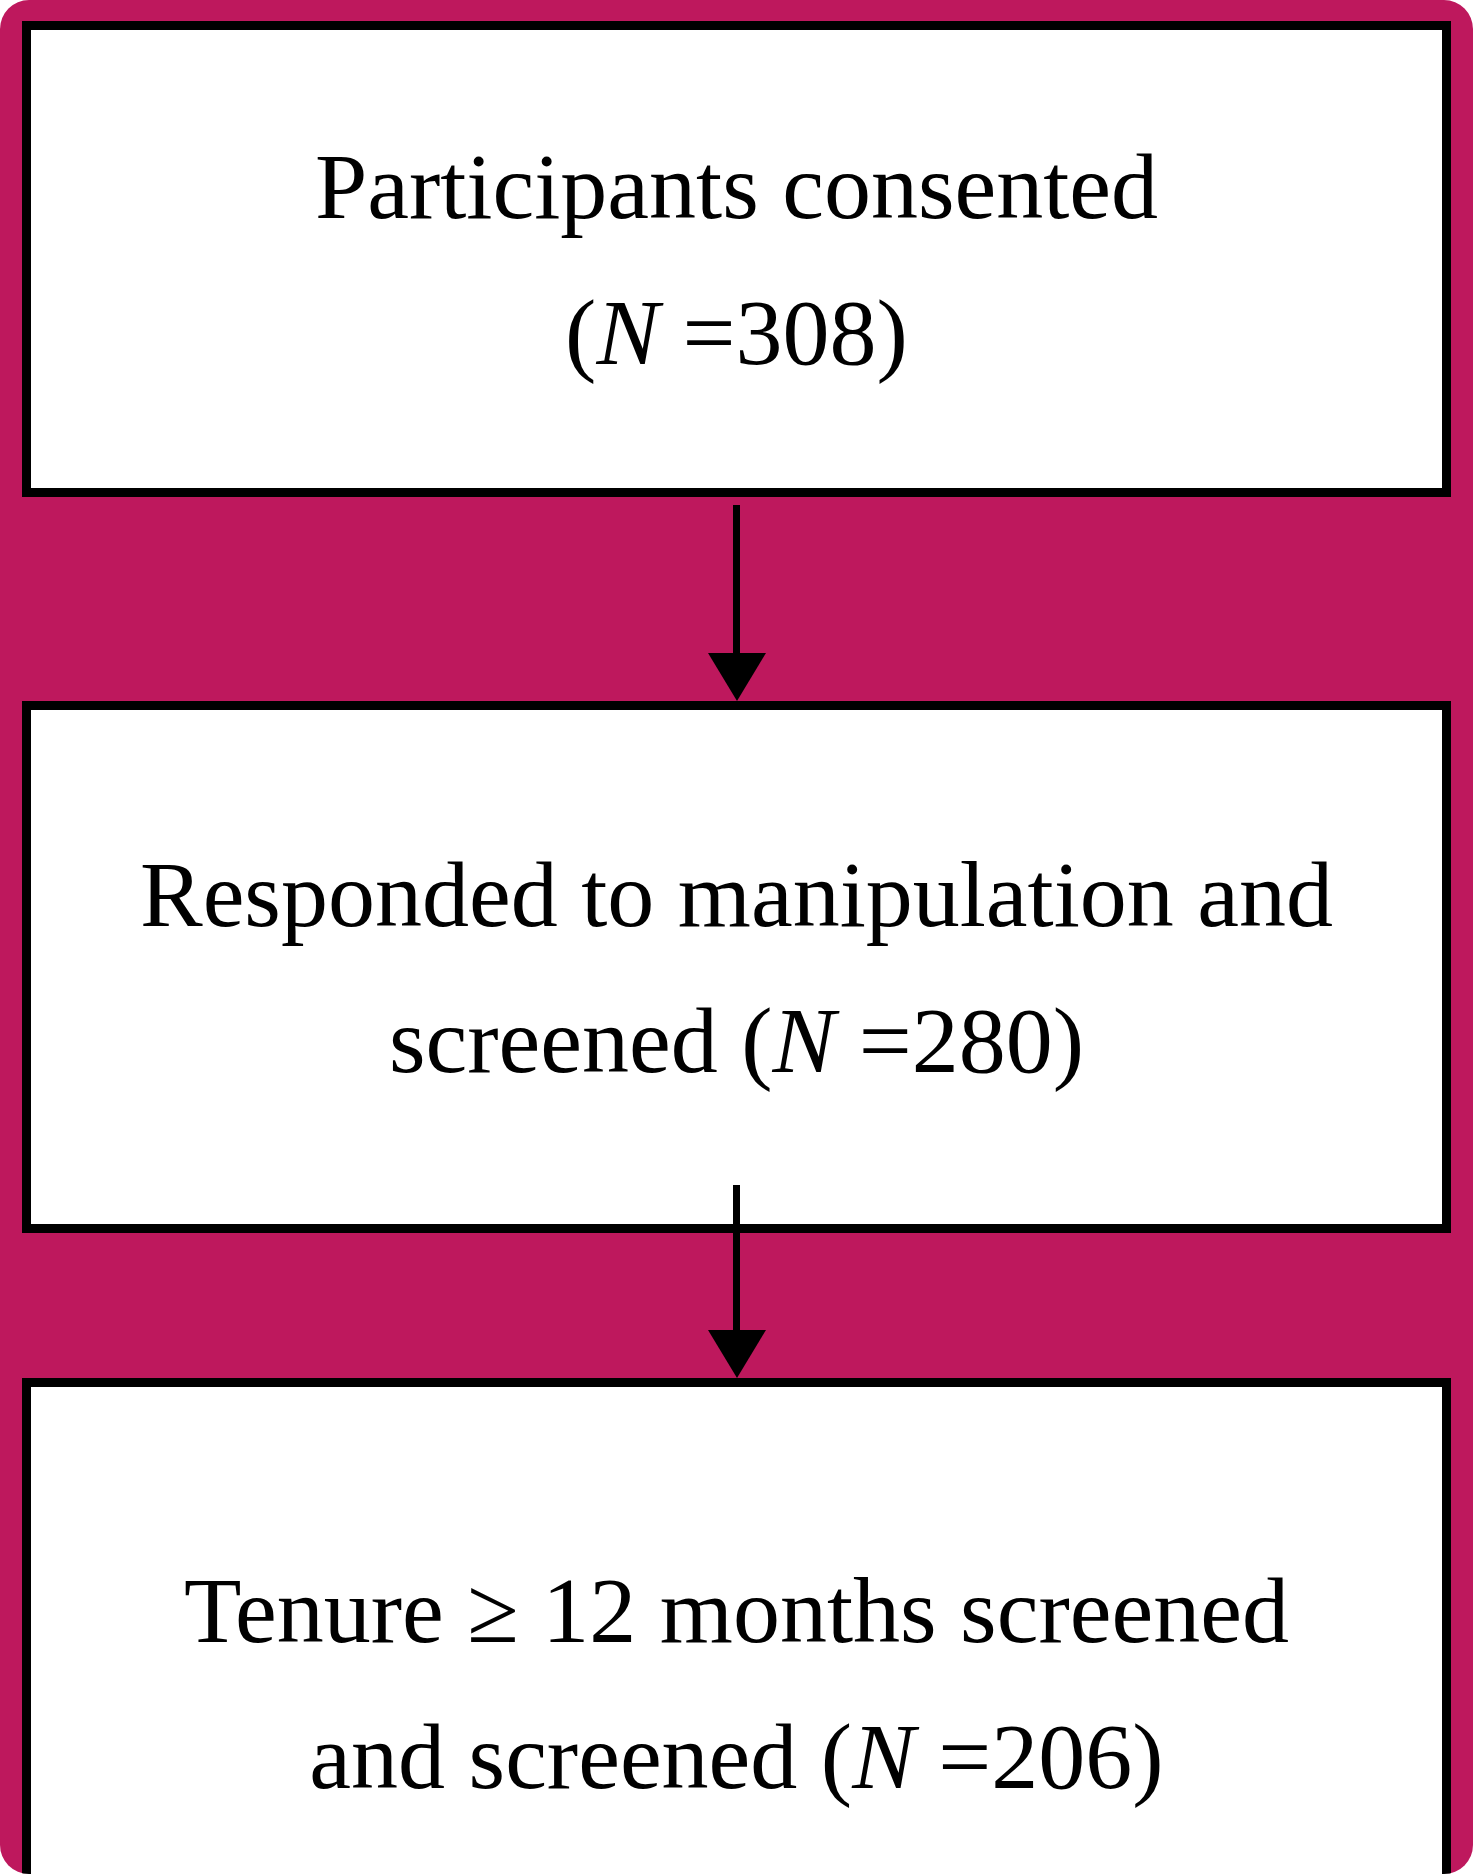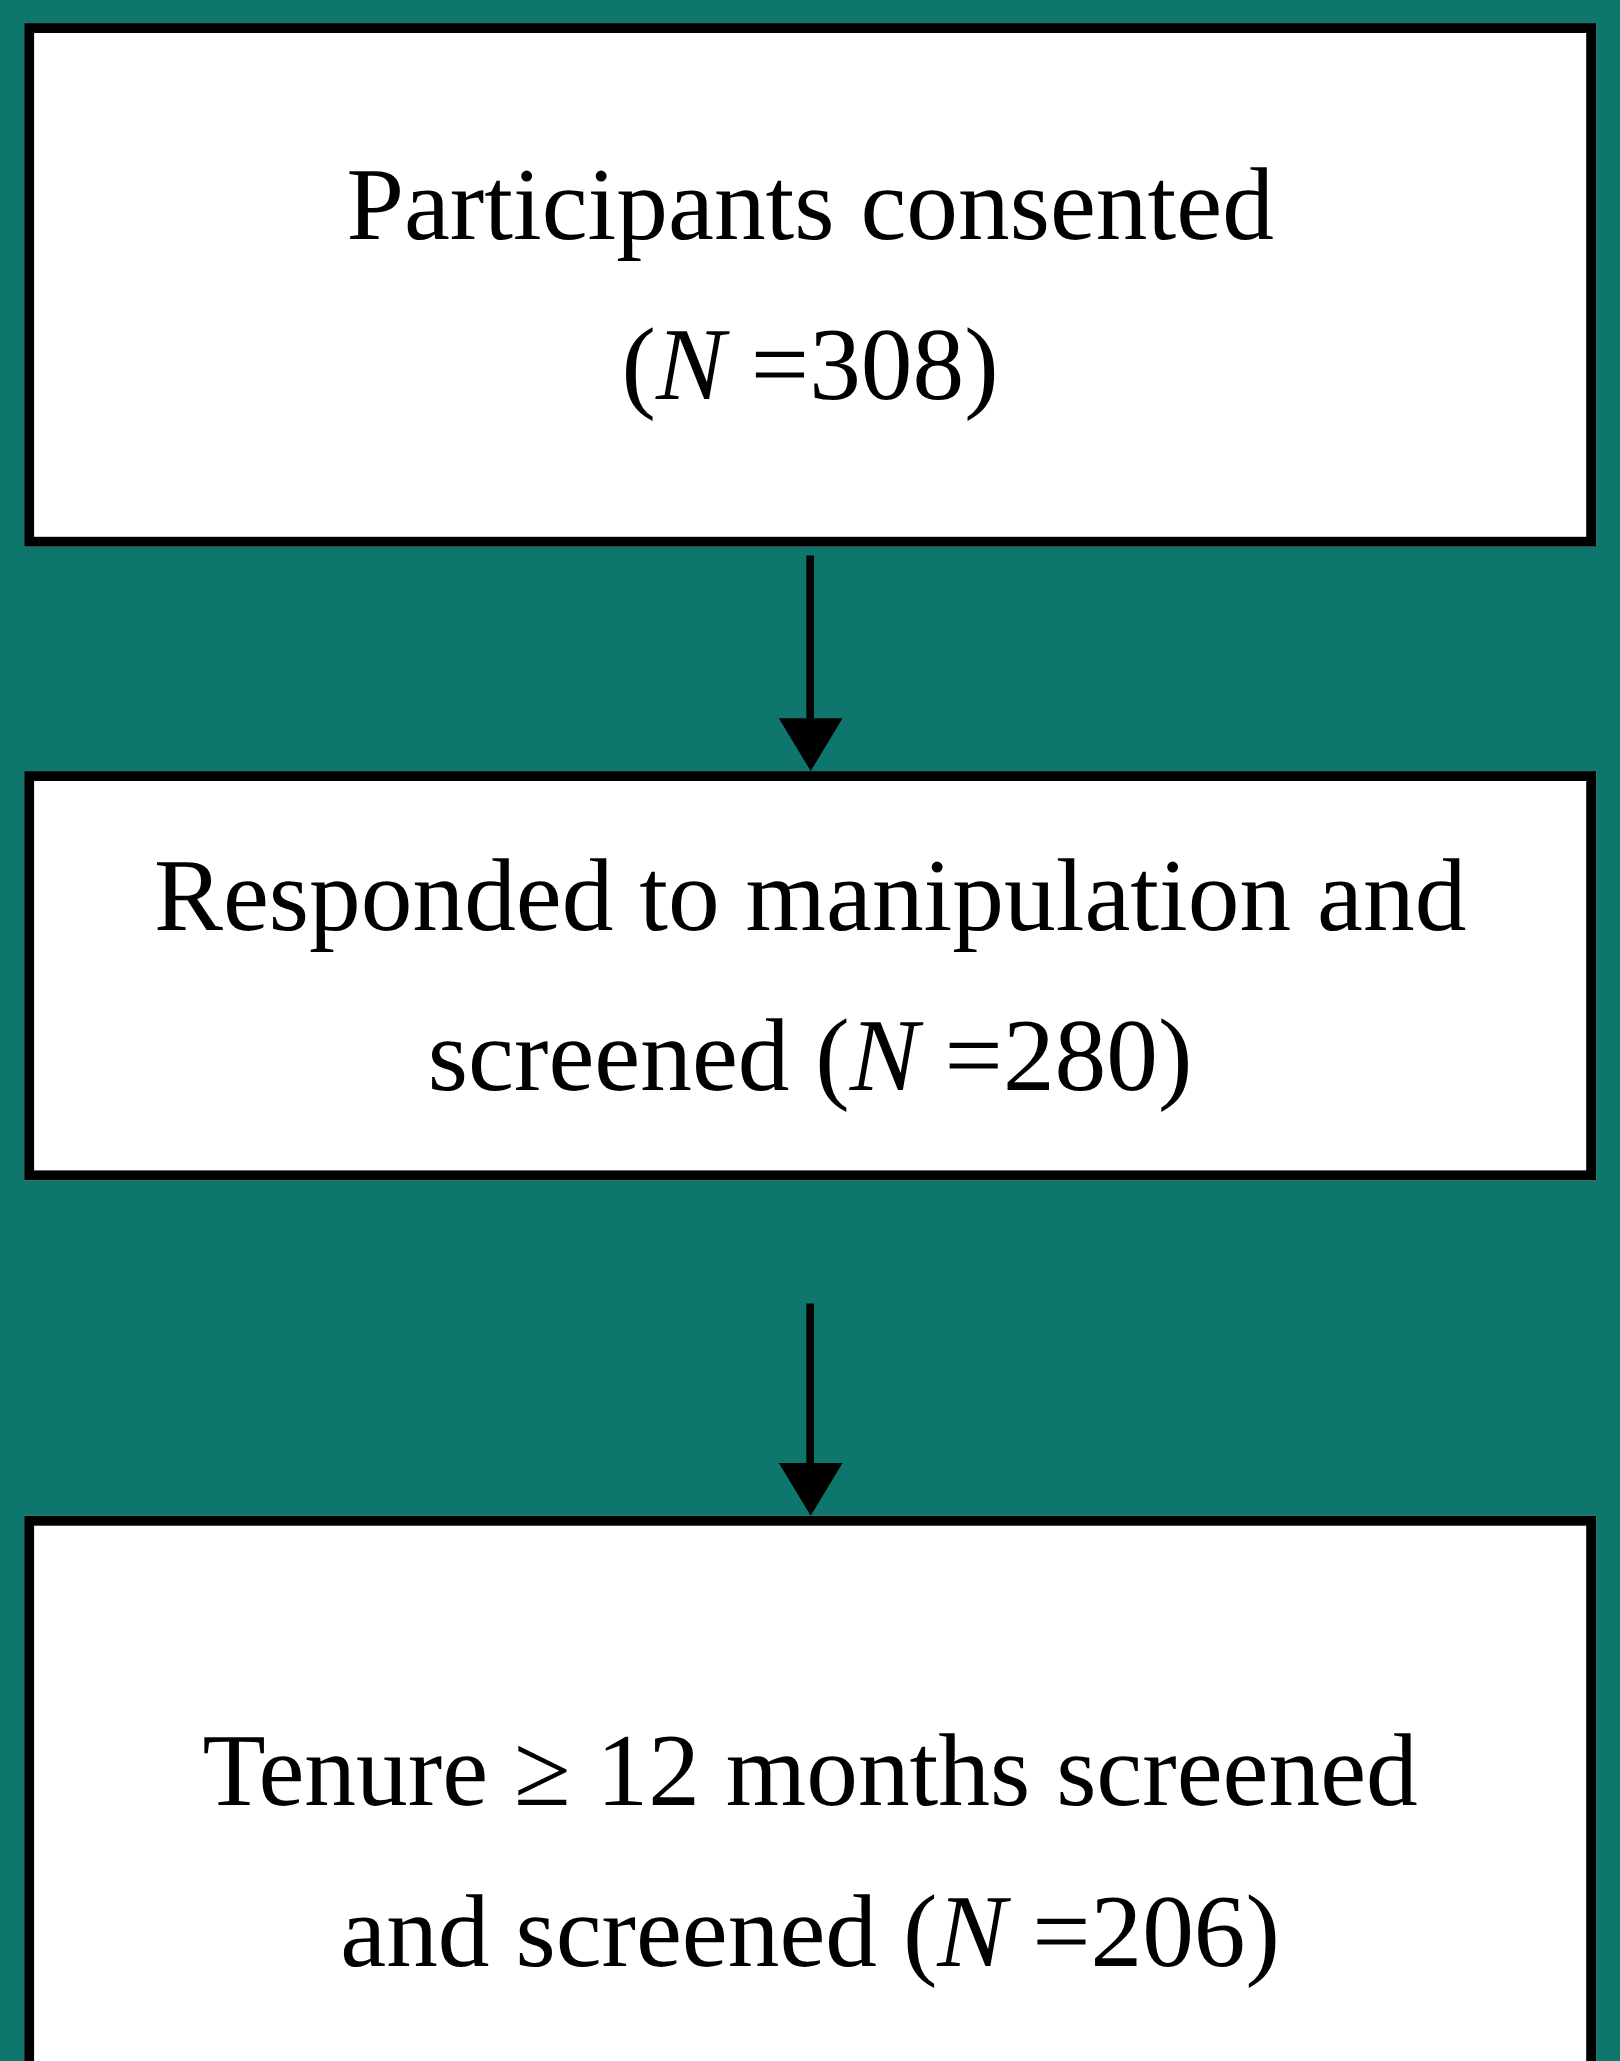--- a/index.html
+++ b/index.html
@@ -4,43 +4,44 @@
 <style>
   html, body {
     margin: 0;
     padding: 0;
     background: #ffffff;
   }
   #canvas {
     position: relative;
     width: 1473px;
     height: 1874px;
-    background: #0f766e;
+    background: #be185d;
     font-family: "Liberation Serif", "DejaVu Serif", serif;
     color: #000000;
     overflow: hidden;
+    border-radius: 29px;
   }
   .flow-box {
     position: absolute;
     left: 22px;
     width: 1429px;
     box-sizing: border-box;
     border: 9px solid #000000;
     background: #ffffff;
     display: flex;
     flex-direction: column;
     justify-content: center;
     align-items: center;
     text-align: center;
     font-size: 94px;
     line-height: 146px;
     white-space: nowrap;
   }
   #box-1 { top: 21px;   height: 476px; }
-  #box-2 { top: 701px;  height: 372px; }
+  #box-2 { top: 701px;  height: 532px; }
   #box-3 { top: 1378px; height: 610px; }
   .line { display: block; }
   .it { font-style: italic; }
   .connector {
     position: absolute;
     left: 0;
     width: 100%;
     display: flex;
     flex-direction: column;
     align-items: center;

